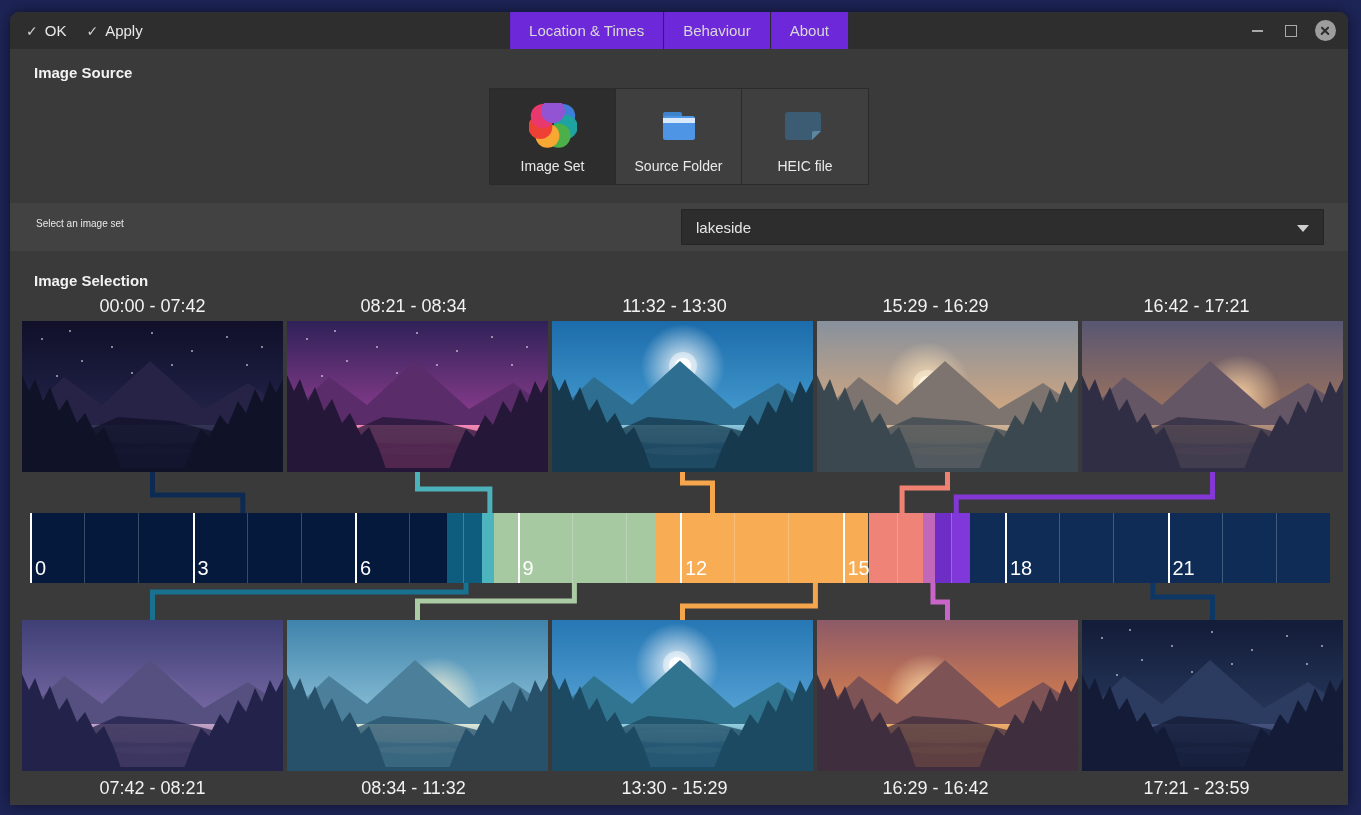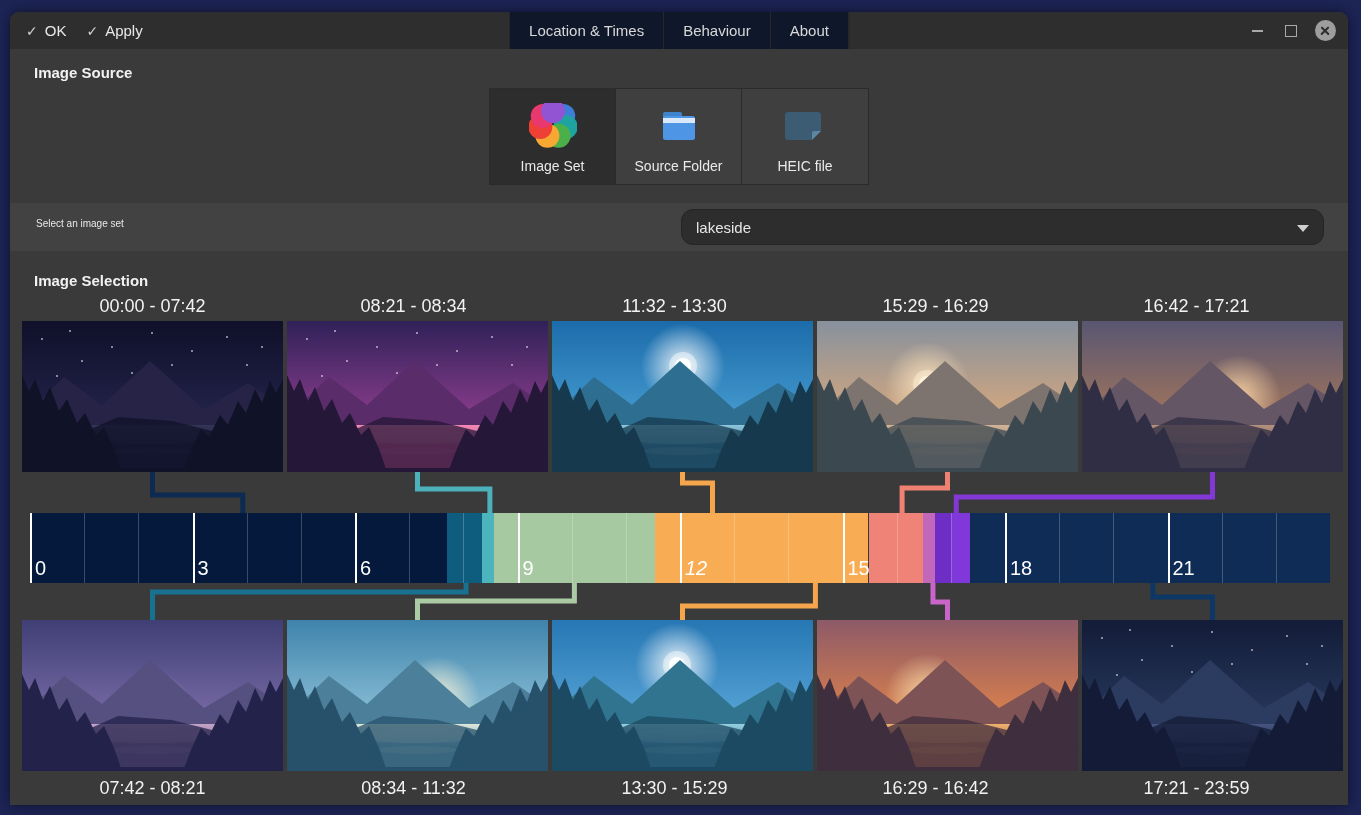--- a/index.html
+++ b/index.html
@@ -4,21 +4,21 @@
 <style>
   html,body{margin:0;padding:0}
   body{width:1361px;height:815px;background:#1d2557;font-family:"Liberation Sans","DejaVu Sans",sans-serif;overflow:hidden;position:relative}
   .window{position:absolute;left:10px;top:12px;width:1338px;height:793px;background:#3a3a3a;border-radius:9px 9px 0 0;overflow:hidden;box-shadow:0 0 14px rgba(0,0,0,.55)}
   
   .titlebar{position:absolute;top:0;left:0;right:0;height:37px;background:#2e2e2e;display:flex;align-items:center}
   .win-actions{display:flex;align-items:center;gap:16px;margin-left:14px}
   .tb-btn{display:flex;align-items:center;gap:7px;background:none;border:none;color:#e8e8e8;font-size:15px;font-family:inherit;cursor:pointer;padding:4px 2px}
   .tb-btn .chk{color:#cfcfcf;font-size:14px}
   .tabs{position:absolute;left:50%;transform:translateX(-50%);top:0;height:37px;display:flex}
-  .tab{height:37px;display:flex;align-items:center;padding:0 19px;font-size:15px;color:#d8d8d8;background:#0f172a;border-right:1px solid #292929;cursor:pointer;white-space:nowrap}
+  .tab{height:37px;display:flex;align-items:center;padding:0 19px;font-size:15px;color:#d8d8d8;background:#6d28d9;border-right:1px solid #292929;cursor:pointer;white-space:nowrap}
   .tab:first-child{border-left:1px solid #292929}
   .tab.active{background:#363636;color:#e9e9e9}
   .win-controls{position:absolute;right:10px;top:0;height:37px;display:flex;align-items:center;gap:8px}
   .ctl{width:26px;height:26px;display:flex;align-items:center;justify-content:center;background:none;border:none;cursor:pointer;padding:0}
   .min-glyph{width:11px;height:2px;background:#a9a9a9}
   .max-glyph{width:10px;height:10px;border:1px solid #a9a9a9;background:none}
   .close-circle{width:21px;height:21px;border-radius:50%;background:#9d9d9d;position:relative}
   .close-circle::before,.close-circle::after{content:"";position:absolute;left:50%;top:50%;width:11px;height:2.4px;background:#2e2e2e;border-radius:1px}
   .close-circle::before{transform:translate(-50%,-50%) rotate(45deg)}
   .close-circle::after{transform:translate(-50%,-50%) rotate(-45deg)}
@@ -28,21 +28,21 @@
   #hSelection{top:260px}
   .source-group{position:absolute;top:76px;left:50%;transform:translateX(-50%);display:flex;border:1px solid #2b2b2b}
   .source-opt{width:126px;height:95px;background:#3f3f3f;border:none;border-right:1px solid #2b2b2b;display:flex;flex-direction:column;align-items:center;justify-content:flex-end;padding-bottom:10px;cursor:pointer;font-family:Liberation Sans, sans-serif}
   .source-opt:last-child{border-right:none}
   .source-opt.active{background:#2d2d2d}
   .source-opt .icon{position:absolute;top:14px}
   .source-opt{position:relative}
   .source-opt .lbl{color:#e9e9e9;font-size:14px}
   .select-row{position:absolute;left:0;right:0;top:191px;height:48px;background:#424242}
   .select-label{position:absolute;left:26px;top:15px;color:#e9e9e9;font-size:10px}
-  .dropdown{position:absolute;left:671px;top:6px;width:643px;height:36px;background:#2d2d2d;border:1px solid #252525;border-radius:12px;display:flex;align-items:center;cursor:pointer;box-sizing:border-box}
+  .dropdown{position:absolute;left:671px;top:6px;width:643px;height:36px;background:#2d2d2d;border:1px solid #252525;border-radius:1px;display:flex;align-items:center;cursor:pointer;box-sizing:border-box}
   .dropdown .val{margin-left:14px;color:#e6e6e6;font-size:15px}
   .caret{position:absolute;right:14px;top:15px;width:0;height:0;border-left:6px solid transparent;border-right:6px solid transparent;border-top:7px solid #cfcfcf}
   .labels-row{position:absolute;left:12px;display:flex;gap:0}
   .labels-row .tlabel{width:261px;text-align:center;color:#f2f2f2;font-size:18px}
   #labelsTop{top:284px}
   #labelsBottom{top:766px}
   .thumbs-row{position:absolute;left:12px;display:flex;gap:4px}
   #thumbsTop{top:309px}
   #thumbsBottom{top:608px}
   .thumb{width:261px;height:151px;padding:0;border:none;background:#222;cursor:pointer;overflow:hidden}
@@ -358,21 +358,21 @@
       <div class="hline major" style="left: 975px;"></div>
       <div class="hline" style="left: 1029.17px;"></div>
       <div class="hline" style="left: 1083.33px;"></div>
       <div class="hline major" style="left: 1137.5px;"></div>
       <div class="hline" style="left: 1191.67px;"></div>
       <div class="hline" style="left: 1245.83px;"></div>
       <div class="tick" style="left: 5px;">0</div>
       <div class="tick" style="left: 167.5px;">3</div>
       <div class="tick" style="left: 330px;">6</div>
       <div class="tick" style="left: 492.5px;">9</div>
-      <div class="tick" style="left: 655px; font-style: italic;">12</div>
+      <div class="tick" style="left: 655px;">12</div>
       <div class="tick" style="left: 817.5px; text-align: right;">15</div>
       <div class="tick" style="left: 980px;">18</div>
       <div class="tick" style="left: 1142.5px;">21</div>
     </div>
   <div class="thumbs-row" id="thumbsBottom">
       <button class="thumb">
         <svg width="261" height="151" viewBox="0 0 261 151" preserveAspectRatio="none">
   <defs>
     <linearGradient id="skybottom0" x1="0" y1="0" x2="0" y2="1">
       <stop offset="0" stop-color="#3f3f75"></stop>

